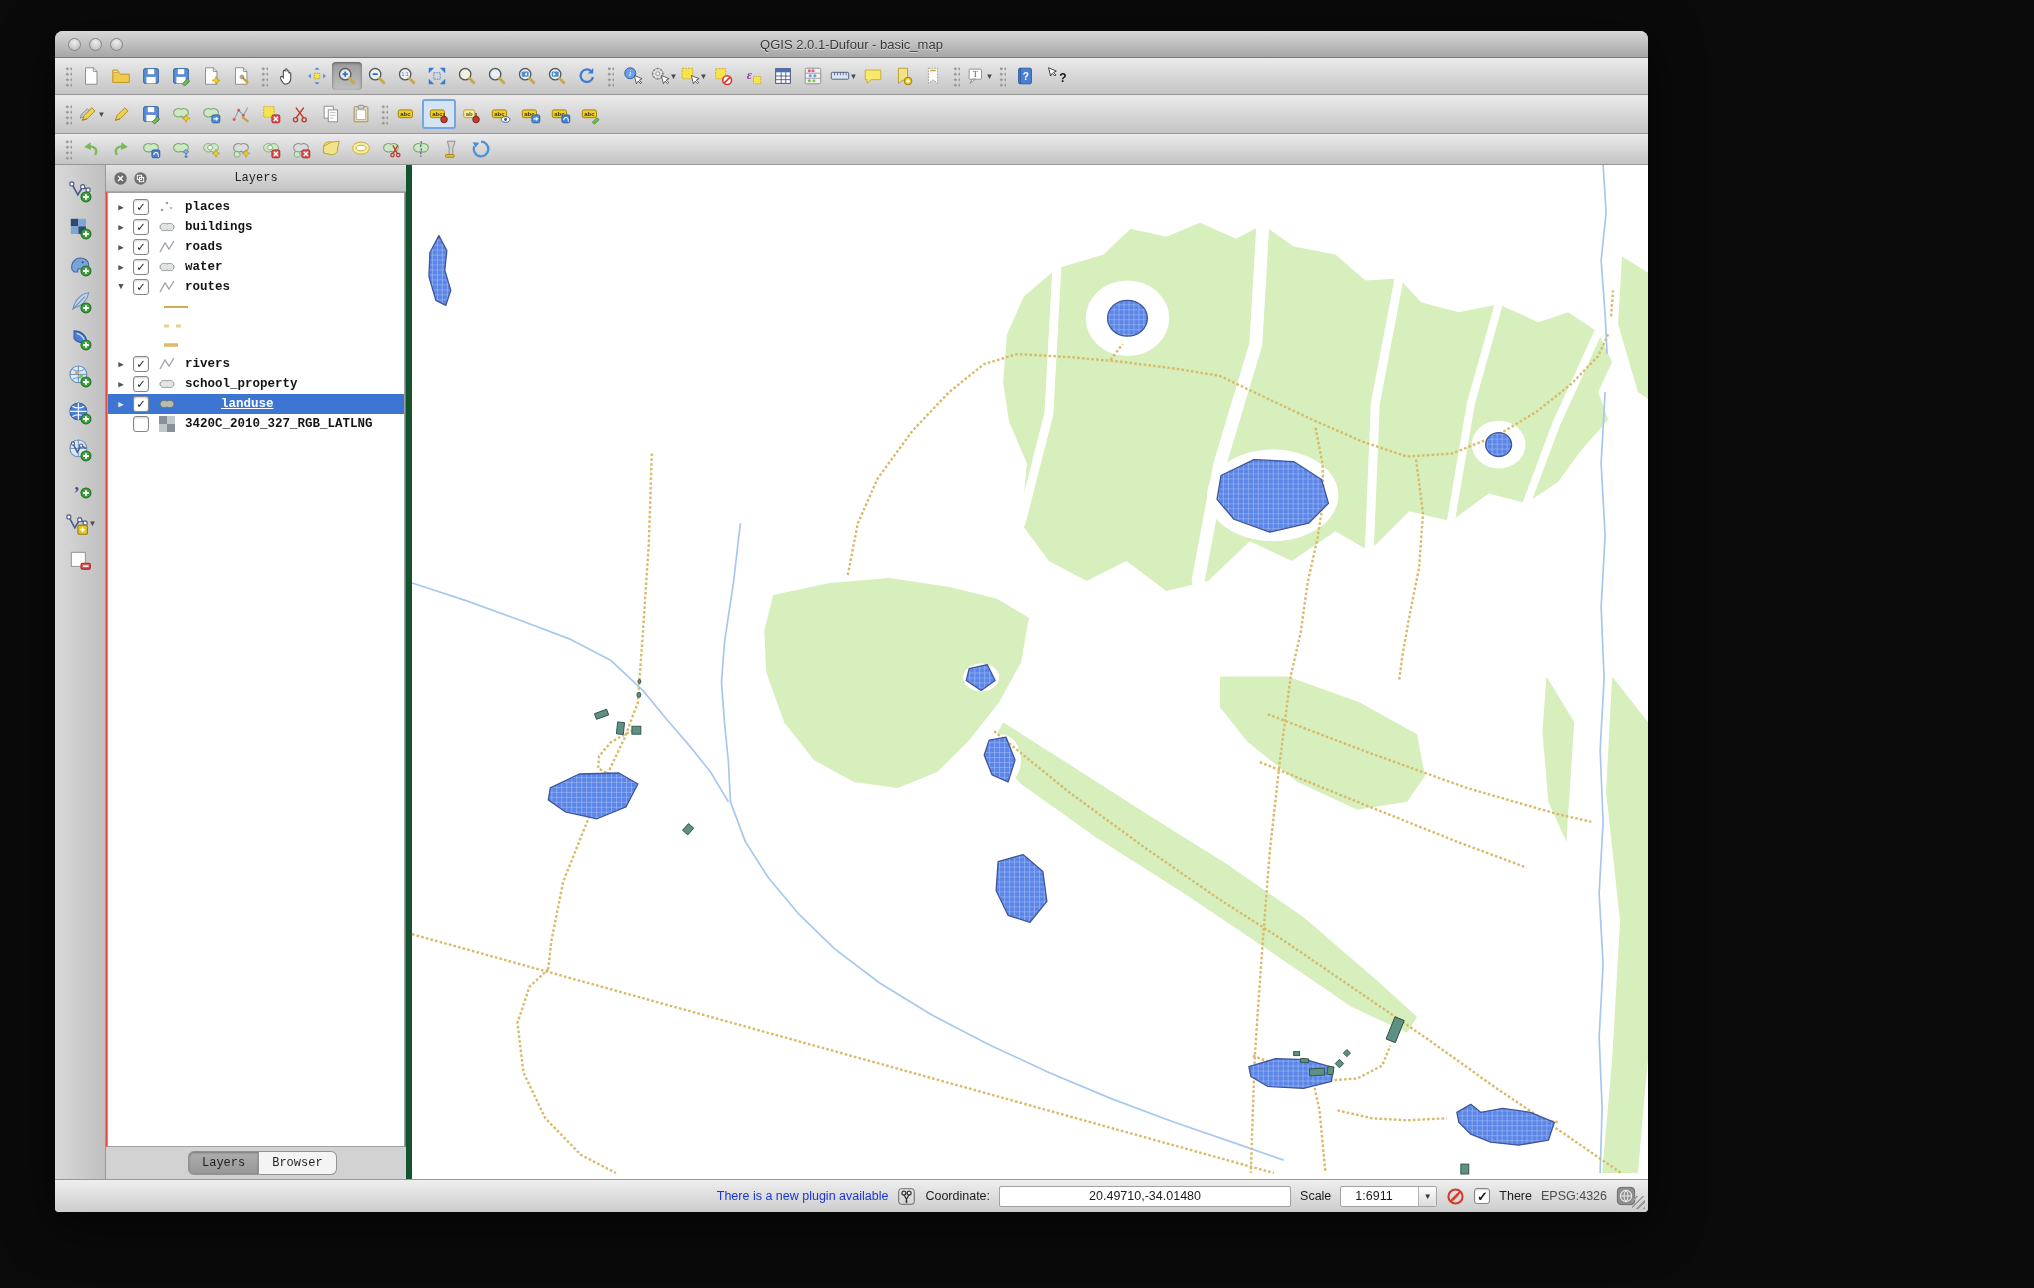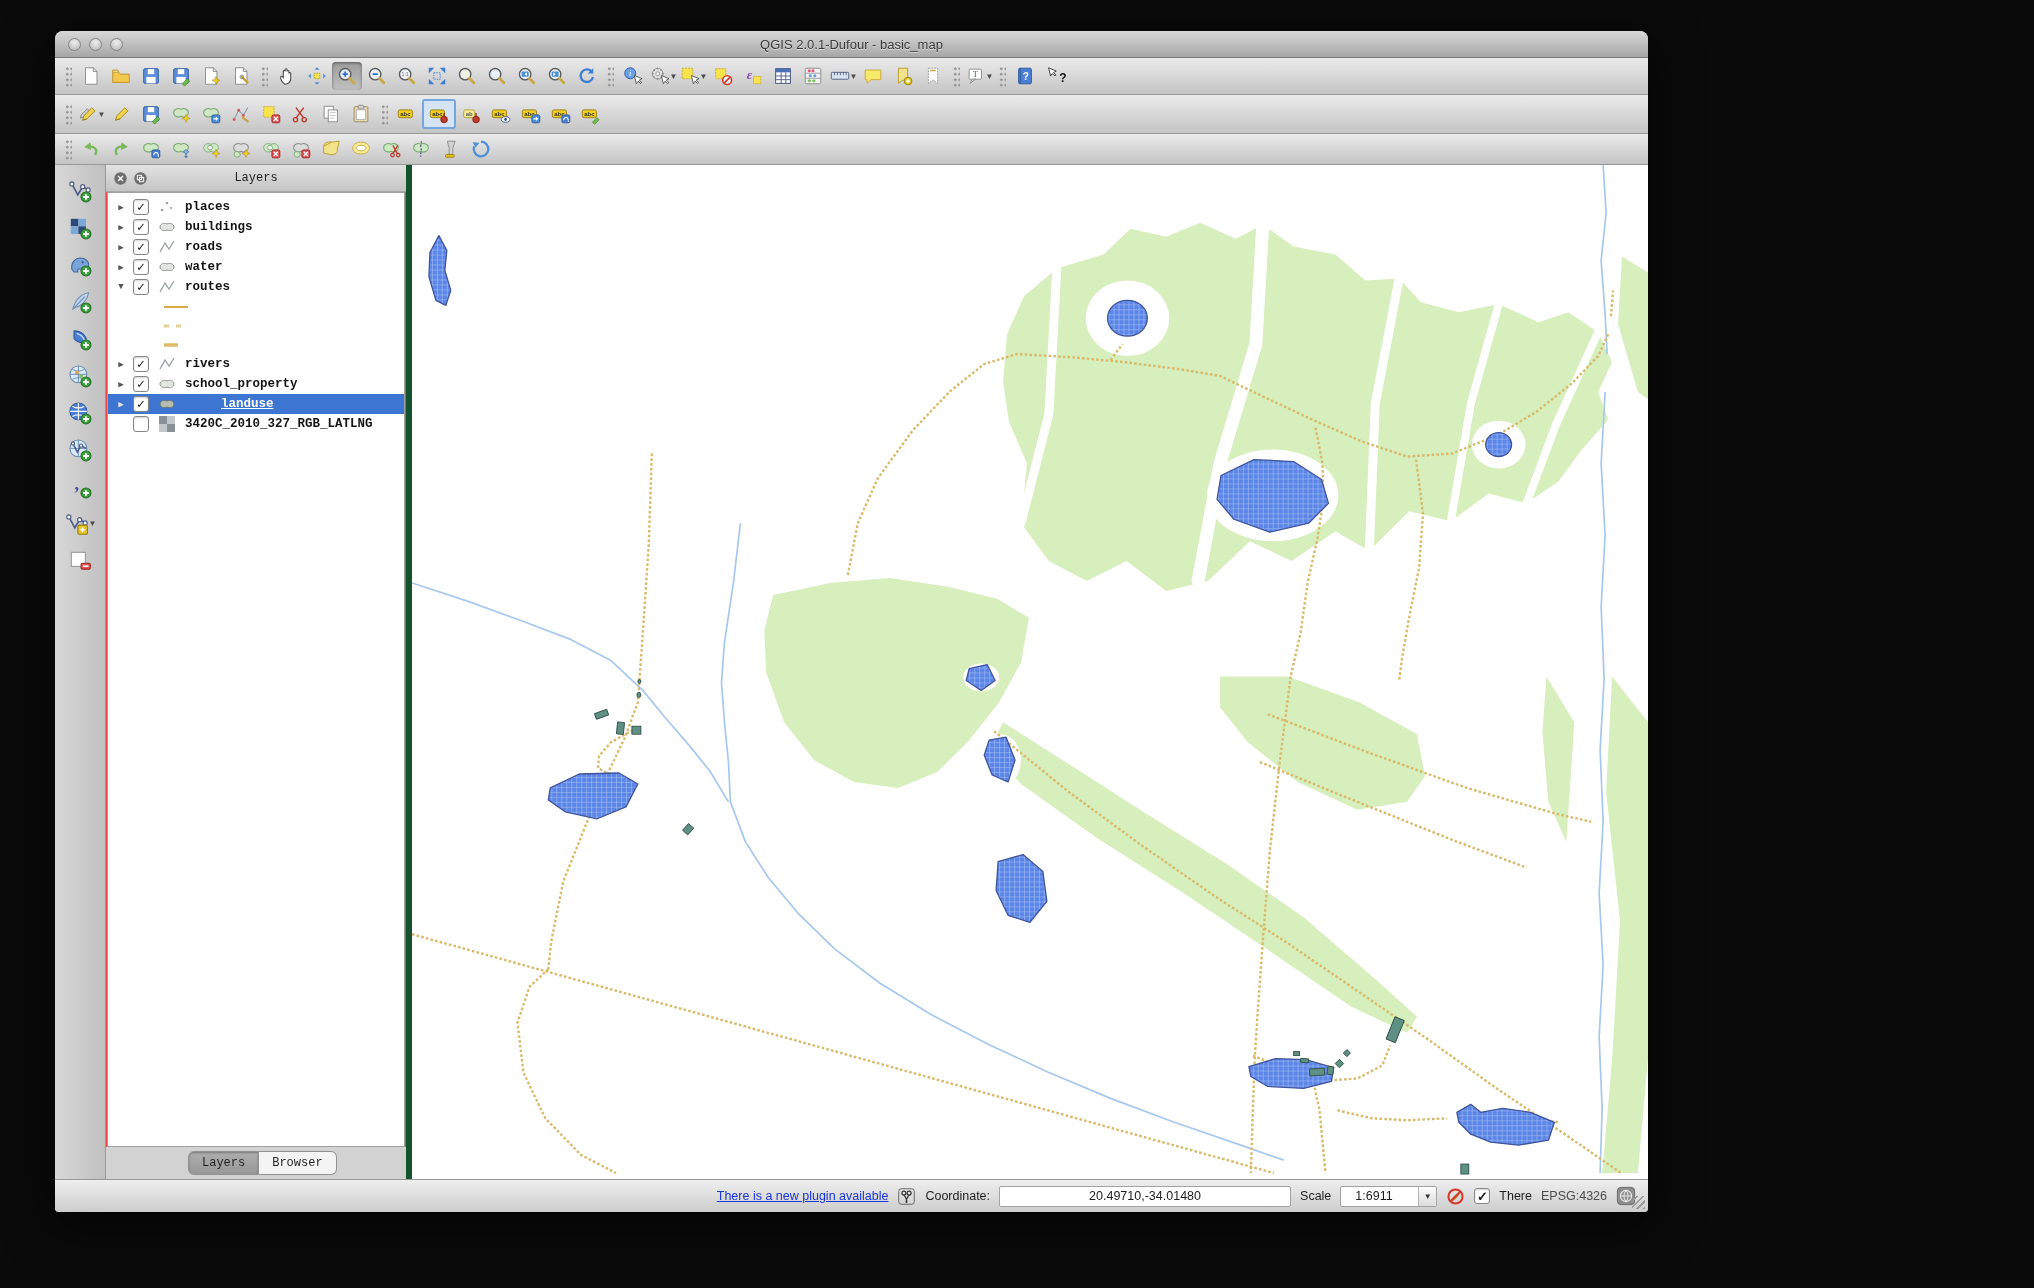--- a/index.html
+++ b/index.html
@@ -36,21 +36,21 @@
   .crow{height:19px;display:flex;align-items:center;padding-left:54px;}
   .tabbar{height:32px;display:flex;align-items:center;padding-left:82px;background:#d2d2d2;flex:0 0 auto;}
   .tab{font-size:12px;padding:4px 13px;border:1px solid #929292;background:#f4f4f4;color:#1f1f1f;}
   .tab.active{background:linear-gradient(#aeaeae,#989898);box-shadow:inset 0 1px 2px rgba(0,0,0,.3);}
   .tab:first-child{border-radius:6px 0 0 6px;}
   .tab:last-child{border-radius:0 6px 6px 0;border-left:none;}
   .canvas{flex:1 1 auto;background:#ffffff;position:relative;min-width:0;}
   svg.map{position:absolute;left:0;top:0;width:100%;height:100%;}
   .status{height:32px;background:linear-gradient(#eeeeee,#cdcdcd);border-top:1px solid #989898;display:flex;align-items:center;
           font-size:12.5px;color:#1d1d1d;padding:0 12px;gap:9px;flex:0 0 auto;position:relative;}
-  .slink{color:#1837d8;text-decoration:underline;margin-left:auto;}
+  .slink{color:#1837d8;margin-left:auto;}
   .sbox{background:#fff;border:1px solid #a2a2a2;border-radius:2px;height:21px;display:flex;align-items:center;box-sizing:border-box;}
   #coordBox{width:292px;justify-content:center;}
   .scombo{width:97px;justify-content:space-between;padding-left:14px;}
   .ddb{width:17px;height:19px;border-left:1px solid #b5b5b5;display:flex;align-items:center;justify-content:center;font-size:8px;color:#333;
        background:linear-gradient(#fdfdfd,#dcdcdc);border-radius:0 3px 3px 0;}
   .crs{color:#4c4c4c;}
   .grip{position:absolute;right:3px;bottom:3px;width:13px;height:13px;
         background:repeating-linear-gradient(135deg,transparent 0 3px,#9a9a9a 3px 4.5px);}
   .sicon{display:flex;align-items:center;justify-content:center;}
 </style>

